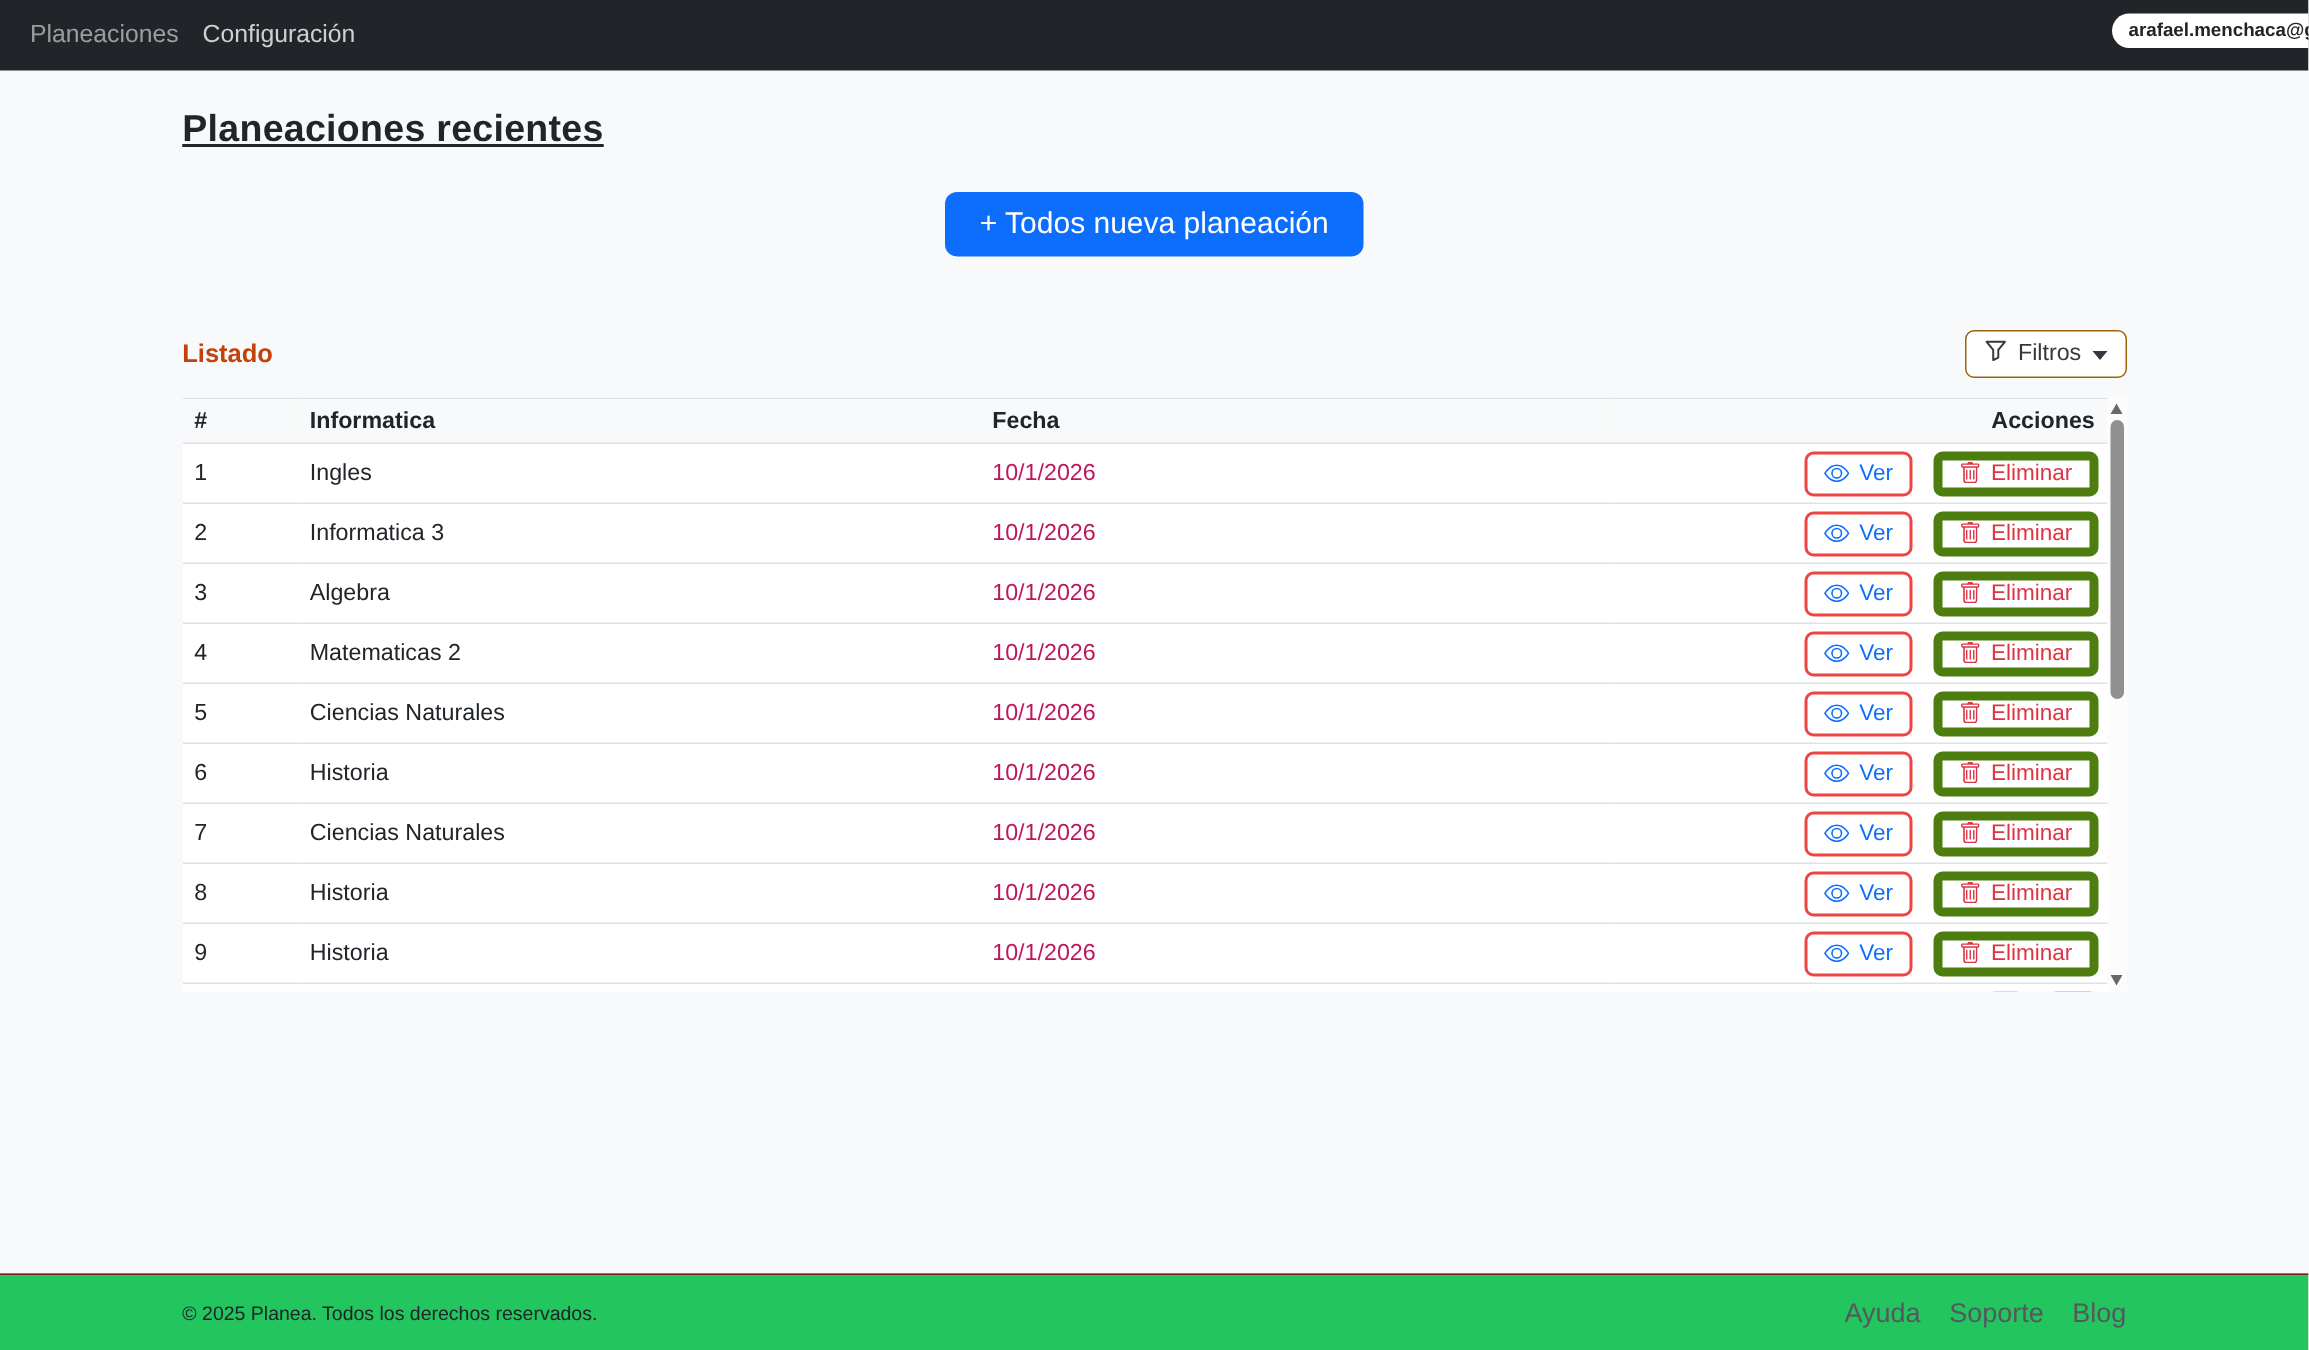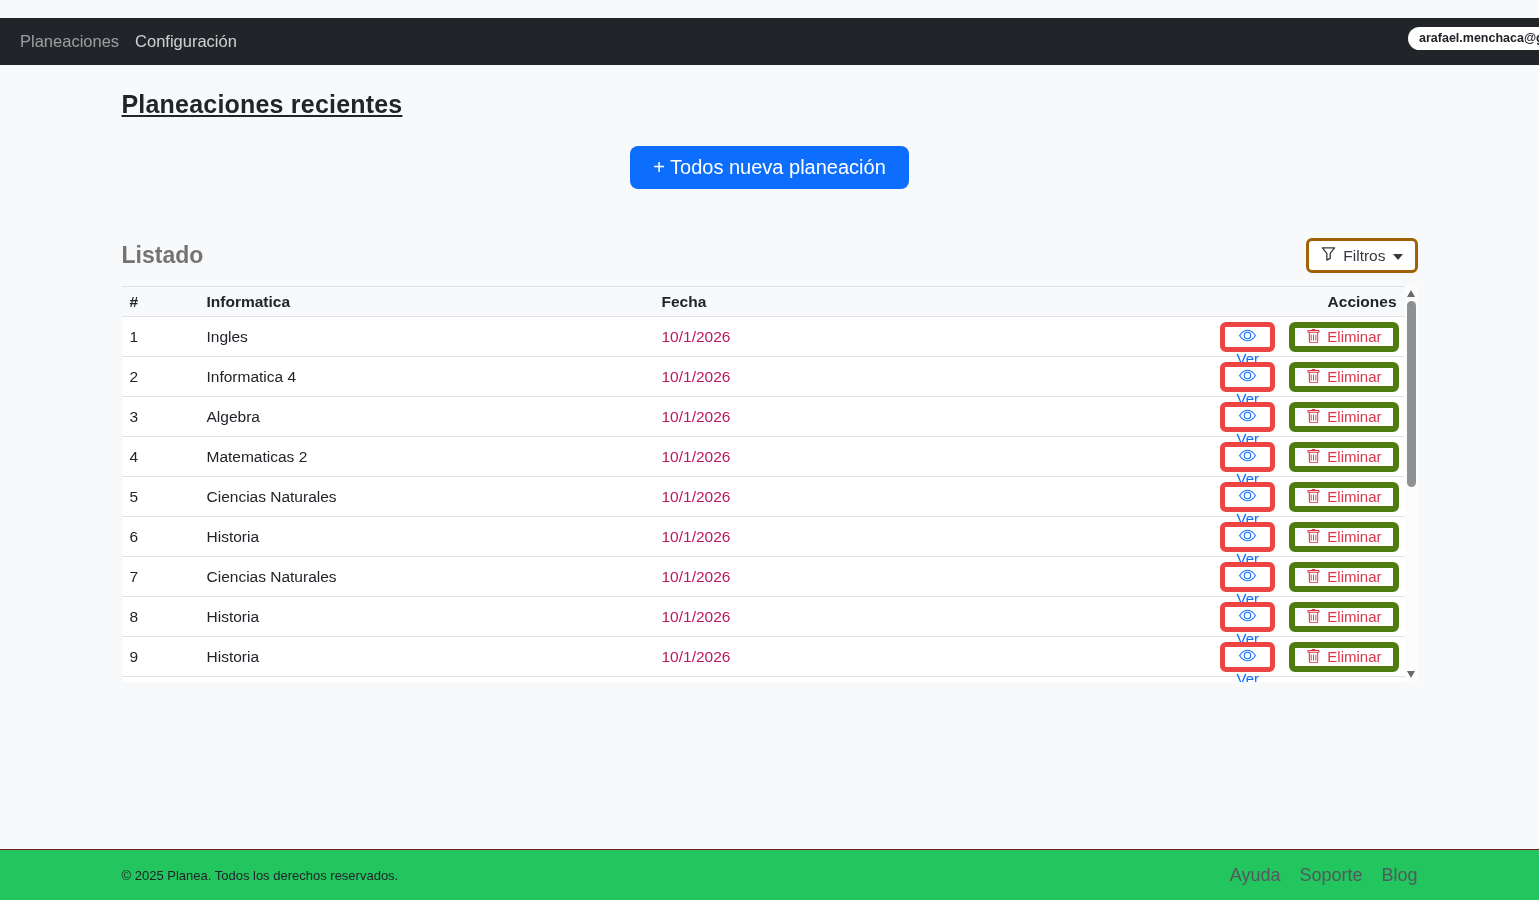--- a/index.html
+++ b/index.html
@@ -9,21 +9,20 @@
     font-family: "Liberation Sans", sans-serif;
     background: #f8f9fa;
     display: flex; flex-direction: column;
   }
 
   
   .navbar {
     flex: 0 0 47px; height: 47px; background: #212529;
     display: flex; align-items: center; padding: 0 12px;
     position: relative;
-    margin-top: 18px;
   }
   .nav-link {
     font-size: 16.5px; padding: 8px 8px; cursor: pointer; white-space: nowrap;
   }
   .nav-link.dim { color: rgba(255,255,255,0.55); }
   .nav-link.lit { color: rgba(255,255,255,0.78); text-align: right; }
   .email-pill {
     position: absolute; left: 1408px; top: 9px; height: 23px; width: 240px;
     background: #ffffff; border-radius: 12px; padding: 0 11px;
     font-size: 12.5px; font-weight: 700; color: #212529;
@@ -33,23 +32,23 @@
   
   .main { flex: 1 1 auto; }
   .container { width: 1296px; margin: 0 auto; }
   .page-title { font-size: 25px; font-weight: 700; color: #212529; margin: 25px 0 0 0; letter-spacing: 0.2px; text-decoration: underline; }
   .create-wrap { text-align: center; margin-top: 27px; }
   .btn-create {
     background: #0d6efd; color: #ffffff; border: none; border-radius: 8px;
     font-family: inherit; font-size: 20px; padding: 10px 23px; cursor: pointer;
   }
   .listing-header { display: flex; justify-content: space-between; align-items: center; margin-top: 49px; }
-  .listado-title { font-size: 23px; font-weight: 700; color: #737373; margin: 0; }
+  .listado-title { font-size: 17px; font-weight: 700; color: #c2410c; margin: 0; }
   .btn-filters {
-    background: #ffffff; border: 3px solid #a16207; border-radius: 6px;
+    background: #ffffff; border: 1px solid #a16207; border-radius: 6px;
     font-family: inherit; font-size: 15.5px; color: #343a40;
     padding: 5px 12px; display: inline-flex; align-items: center; gap: 7px; cursor: pointer;
   }
   .caret-down {
     width: 0; height: 0; margin-top: 2px;
     border-left: 5px solid transparent; border-right: 5px solid transparent;
     border-top: 6px solid #343a40;
   }
 
   
@@ -72,21 +71,21 @@
     font-size: 15.5px; color: #212529; padding: 0 8px; vertical-align: middle;
     white-space: nowrap;
   }
   tbody td.date { color: #be185d; }
   tbody td.actions { text-align: right; padding-right: 6px; }
   .btn-view, .btn-del {
     background: #ffffff; border-radius: 6px; font-family: inherit; font-size: 15px;
     display: inline-flex; align-items: center; gap: 6px; height: 30px; padding: 0 11px;
     cursor: pointer; vertical-align: middle;
   }
-  .btn-view { color: #0d6efd; border: 5px solid #ef4444; flex-direction: column; }
+  .btn-view { color: #0d6efd; border: 2px solid #ef4444; }
   .btn-del { color: #dc3545; border: 6px solid #4d7c0f; margin-left: 10px; }
   .btn-view svg, .btn-del svg { display: block; }
 
   
   .scrollbar {
     position: absolute; top: 0; right: 0; width: 13px; height: 100%;
     background: #fcfcfc;
   }
   .sb-up {
     position: absolute; top: 4px; left: 2px; width: 0; height: 0;
@@ -182,21 +181,21 @@
             <path d="M5.5 5.5A.5.5 0 0 1 6 6v6a.5.5 0 0 1-1 0V6a.5.5 0 0 1 .5-.5zm2.5 0a.5.5 0 0 1 .5.5v6a.5.5 0 0 1-1 0V6a.5.5 0 0 1 .5-.5zm3 .5a.5.5 0 0 0-1 0v6a.5.5 0 0 0 1 0V6z"></path>
             <path d="M14.5 3a1 1 0 0 1-1 1H13v9a2 2 0 0 1-2 2H5a2 2 0 0 1-2-2V4h-.5a1 1 0 0 1-1-1V2a1 1 0 0 1 1-1H6a1 1 0 0 1 1-1h2a1 1 0 0 1 1 1h3.5a1 1 0 0 1 1 1v1zM4.12 4l.04 9a1 1 0 0 0 1 1H11a1 1 0 0 0 1-1V4H4.12zM2.5 3h11V2h-11v1z"></path>
           </svg>
         </span>
         <span>Eliminar</span>
       </button>
     </td>
   </tr>
             <tr>
     <td>2</td>
-    <td>Informatica 4</td>
+    <td>Informatica 3</td>
     <td class="date">10/1/2026</td>
     <td class="actions">
       <button class="btn-view">
         <span>
           <svg width="17" height="17" viewBox="0 0 16 16" fill="#0d6efd">
             <path d="M16 8s-3-5.5-8-5.5S0 8 0 8s3 5.5 8 5.5S16 8 16 8zM1.17 8a13 13 0 0 1 1.67-2.04C4.12 4.67 5.88 3.5 8 3.5s3.88 1.17 5.17 2.46A13 13 0 0 1 14.83 8a13 13 0 0 1-1.66 2.04C11.88 11.33 10.12 12.5 8 12.5s-3.88-1.17-5.17-2.46A13 13 0 0 1 1.17 8z"></path>
             <path d="M8 5.5a2.5 2.5 0 1 0 0 5 2.5 2.5 0 0 0 0-5zM4.5 8a3.5 3.5 0 1 1 7 0 3.5 3.5 0 0 1-7 0z"></path>
           </svg>
         </span>
         <span>Ver</span>

